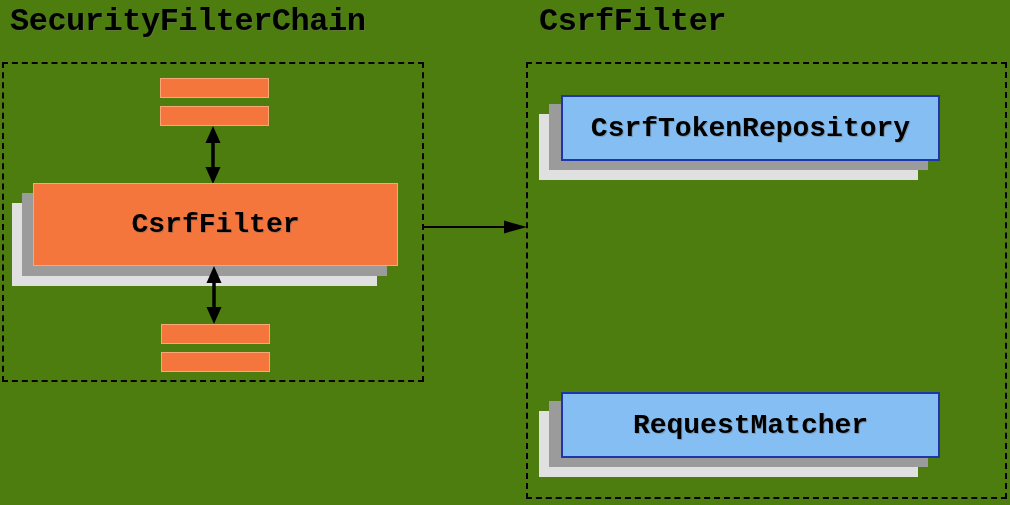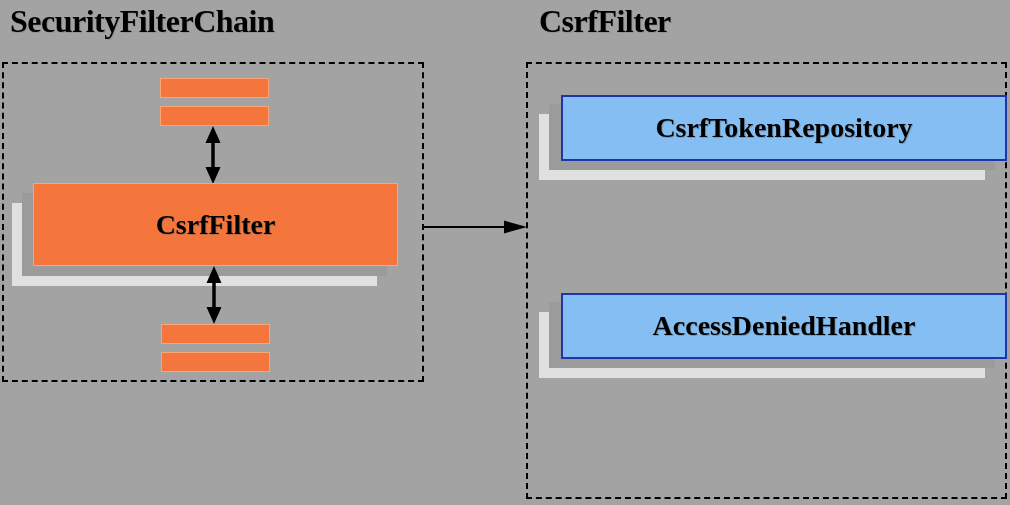--- a/index.html
+++ b/index.html
@@ -1,22 +1,22 @@
 <!DOCTYPE html>
 <html><head>
 <meta charset="utf-8">
 <style>
   html, body { margin: 0; padding: 0; background: #ffffff; }
   .canvas {
     position: relative;
     width: 1010px;
     height: 505px;
-    background: #a3a3a3;
+    background: #4d7c0f;
     overflow: hidden;
-    font-family: Liberation Serif, serif;
+    font-family: Liberation Mono, monospace;
     z-index: 0;
   }
   .title {
     position: absolute;
     font-size: 32px;
     font-weight: bold;
     color: #000000;
     letter-spacing: -0.5px;
     white-space: nowrap;
     text-shadow: 1px 1px 0 rgba(120,120,120,0.35);
@@ -62,21 +62,21 @@
     font-size: 28px;
     font-weight: bold;
     color: #000000;
     white-space: nowrap;
     text-shadow: 1px 1px 0 rgba(100,100,100,0.4);
   }
 
   .blue-node {
     position: absolute;
     left: 561px;
-    width: 446px; height: 66px;
+    width: 379px; height: 66px;
     background: #85bef2;
     border: 2px solid #1f36a8;
     box-sizing: border-box;
     box-shadow: -12px 9px 0 #9b9b9b, -22px 19px 0 #e0e0e0;
     display: flex;
     align-items: center;
     justify-content: center;
   }
   .blue-1 { top: 95px;  }
   .blue-2 { top: 193px; }
@@ -126,18 +126,18 @@
   <svg class="arrow-svg harrow" width="104" height="16" viewBox="0 0 104 16">
     <line x1="0" y1="8" x2="84" y2="8" stroke="#000000" stroke-width="2"></line>
     <polygon points="104,8 81,1.5 81,14.5" fill="#000000"></polygon>
   </svg>
 
   <div class="blue-node blue-1">
     <span class="node-label">CsrfTokenRepository</span>
   </div>
 
 
-  <div class="blue-node blue-3">
-    <span class="node-label">AccessDeniedHandler</span>
+
+  <div class="blue-node blue-4">
+    <span class="node-label">RequestMatcher</span>
   </div>
-
 
 </div>
 
 </body></html>

